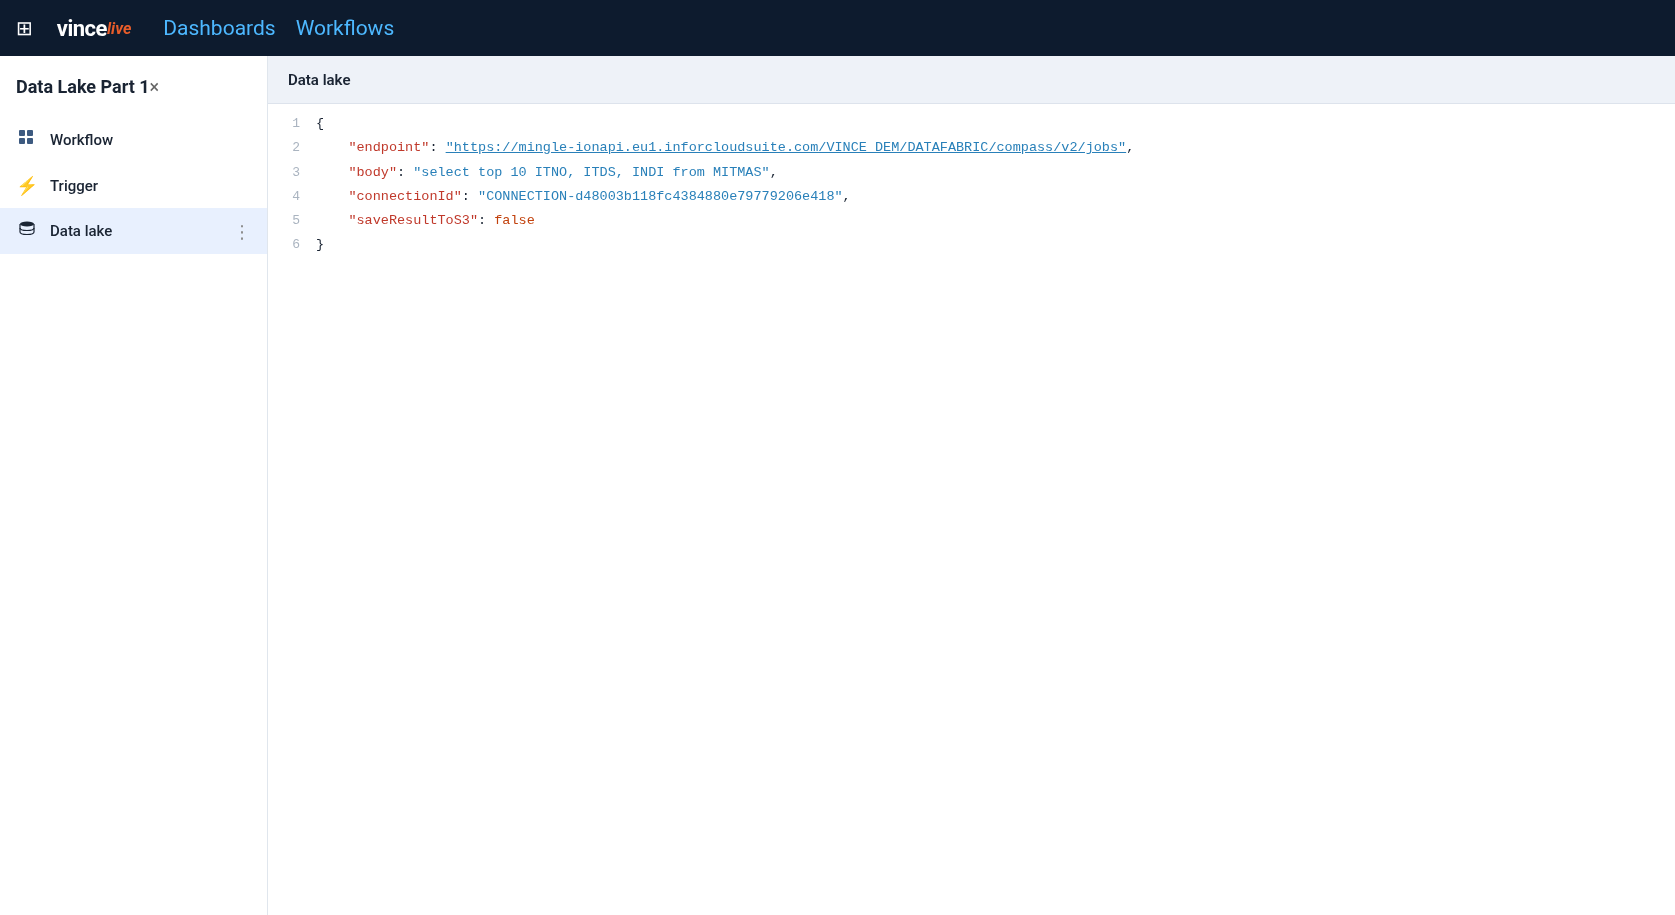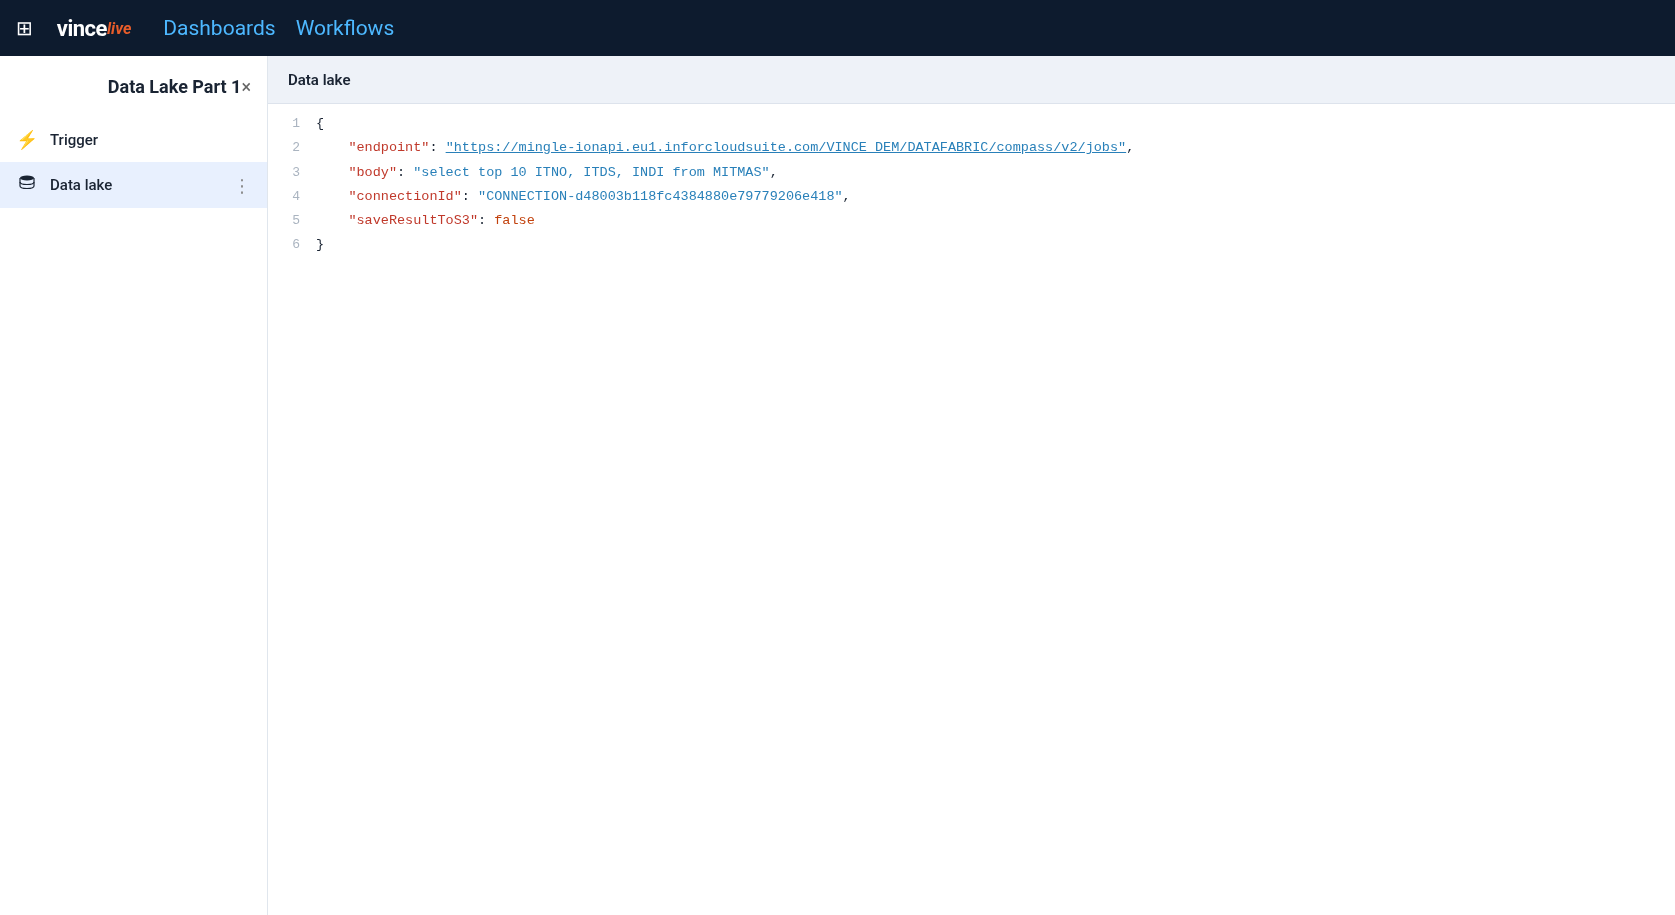--- a/index.html
+++ b/index.html
@@ -57,21 +57,21 @@
     .sidebar {
       width: 268px;
       background: #ffffff;
       border-right: 1px solid #e0e6ed;
       flex-shrink: 0;
       padding: 0;
     }
     .sidebar-header {
       display: flex;
       align-items: center;
-      justify-content: flex-end;
+      justify-content: flex-start;
       padding: 20px 16px 12px;
     }
     .sidebar-title {
       font-size: 18px;
       font-weight: 700;
       color: #1a2433;
     }
     .close-btn {
       color: #666;
       font-size: 18px;
@@ -202,20 +202,31 @@
 <div class="main-layout">
 
   <aside class="sidebar">
     <div class="sidebar-header">
       <span class="sidebar-title">Data Lake Part 1</span>
       <span class="close-btn">×</span>
     </div>
 
     <nav class="sidebar-nav">
 
+      <div class="sidebar-item">
+        <span class="sidebar-item-icon">
+          <svg width="18" height="18" viewBox="0 0 18 18" fill="none">
+            <rect x="1" y="1" width="6" height="6" rx="1" fill="#3d5a80"></rect>
+            <rect x="9" y="1" width="6" height="6" rx="1" fill="#3d5a80"></rect>
+            <rect x="1" y="9" width="6" height="6" rx="1" fill="#3d5a80"></rect>
+            <rect x="9" y="9" width="6" height="6" rx="1" fill="#3d5a80"></rect>
+          </svg>
+        </span>
+        <span class="sidebar-item-label">Workflow</span>
+      </div>
 
       <div class="sidebar-item">
         <span class="sidebar-item-icon icon-trigger">⚡</span>
         <span class="sidebar-item-label">Trigger</span>
       </div>
 
       <div class="sidebar-item active">
         <span class="sidebar-item-icon icon-datalake">
           <svg width="18" height="18" viewBox="0 0 18 18" fill="none">
             <ellipse cx="9" cy="4" rx="7" ry="2.5" fill="#1a2433"></ellipse>

